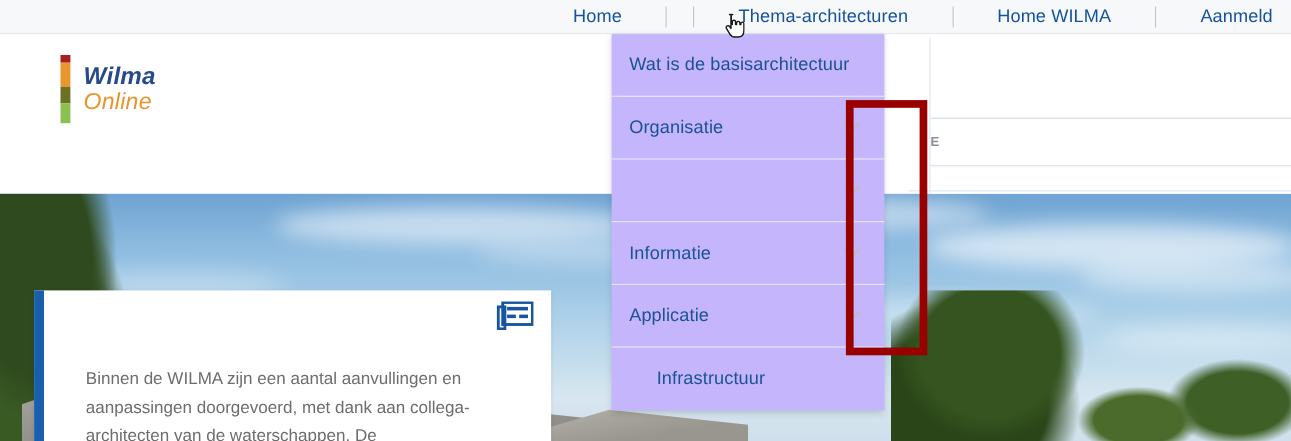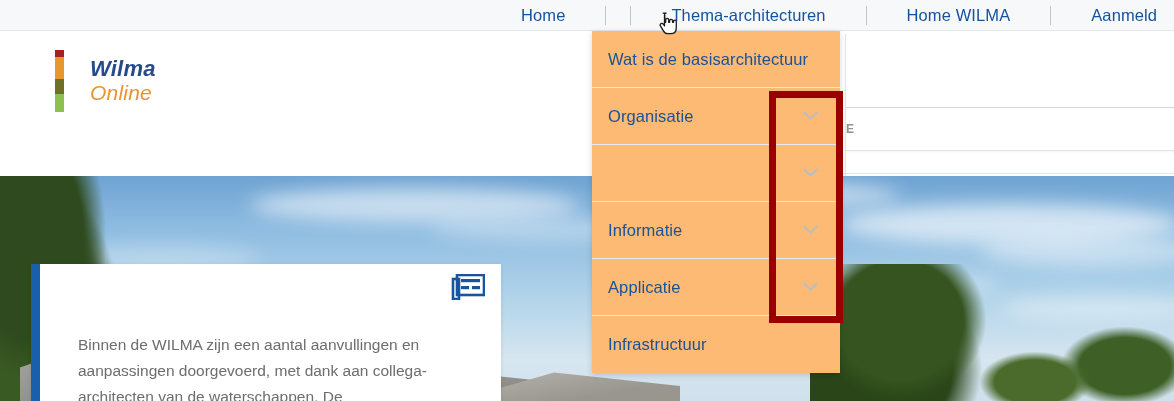--- a/index.html
+++ b/index.html
@@ -96,21 +96,21 @@
     flex-direction: column;
     margin-right: 12px;
     margin-top: 2px;
   }
   .logo-bar i { display: block; width: 100%; }
   .lb1 { height: 7px;  background: #a81f1f; }
   .lb2 { height: 22px; background: #e8972e; }
   .lb3 { height: 15px; background: #6e7125; }
   .lb4 { height: 18px; background: #8cc152; }
 
-  .logo-text { padding-top: 8px; margin-left: 14px; }
+  .logo-text { padding-top: 8px; }
   .logo-wilma {
     font-size: 22px;
     font-style: italic;
     font-weight: bold;
     color: #274a8a;
     line-height: 25px;
     letter-spacing: .2px;
   }
   .logo-online {
     font-size: 21px;
@@ -295,36 +295,36 @@
     top: 68px;
     width: 412px;
     font-size: 15.5px;
     line-height: 26px;
     color: #6d6d6d;
   }
 
   
   .dropdown {
     position: absolute;
-    left: 592px;
+    left: 556px;
     top: 31px;
     width: 248px;
-    background: #fdba74;
+    background: #c4b5fd;
     z-index: 60;
     box-shadow: 0 2px 6px rgba(0,0,0,.16);
   }
   .dd-item {
     position: relative;
     height: 57px;
     display: flex;
     align-items: center;
     border-bottom: 1px solid #e6ebf1;
     cursor: pointer;
   }
-  .dd-item:last-child { border-bottom: none; }
+  .dd-item:last-child { border-bottom: none; padding-left: 25px; }
   .dd-label {
     font-size: 16.5px;
     color: #1a5296;
     padding-left: 16px;
     letter-spacing: .1px;
     white-space: nowrap;
   }
   .dd-chevron {
     position: absolute;
     right: 22px;

